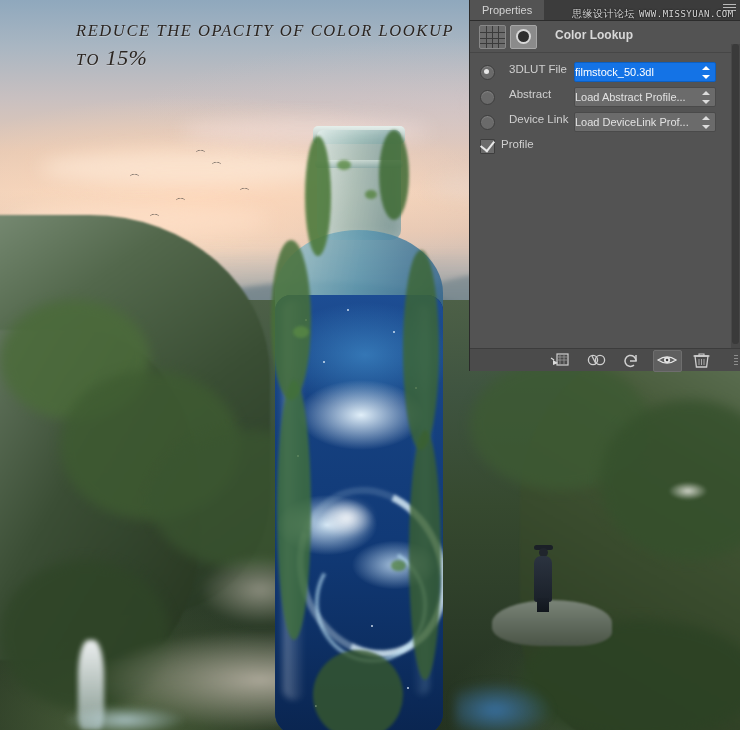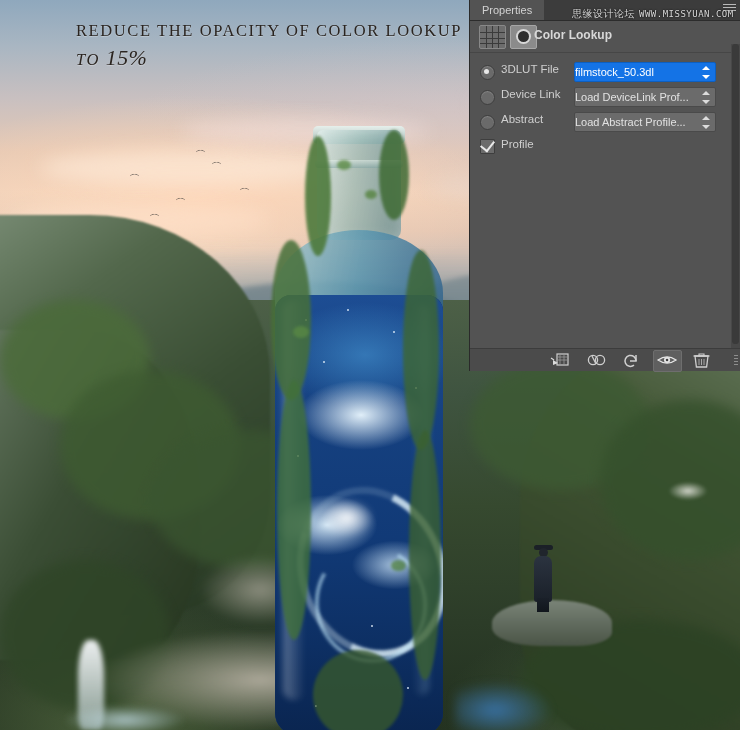--- a/index.html
+++ b/index.html
@@ -131,21 +131,21 @@
   .fig-hat{position:absolute;left:4px;top:5px;width:19px;height:5px;background:#1b2027;border-radius:3px;}
   .fig-legs{position:absolute;left:7px;top:58px;width:12px;height:14px;
     background:linear-gradient(180deg,#1a2029,#11161c);}
   .rock{position:absolute;left:492px;top:600px;width:120px;height:46px;
     background:linear-gradient(180deg,#7a8478,#4a5446);border-radius:50% 50% 30% 40%;filter:blur(1.2px);}
 
   
   .headline{position:absolute;left:76px;top:18px;width:400px;color:#2a2420;
     font-family:"Liberation Serif",serif;letter-spacing:.10em;
     text-shadow:0 1px 1px rgba(255,255,255,.35);}
-  .headline .l1{font-size:16.5px;line-height:26px;white-space:nowrap;}
+  .headline .l1{font-size:16.5px;line-height:26px;white-space:nowrap;font-style:italic;}
   .headline .l2{font-size:16.5px;line-height:28px;font-style:italic;}
   .headline .l2 .big{font-size:22px;letter-spacing:.02em;}
 
   
   .panel{position:absolute;left:469px;top:0;width:271px;height:371px;
     background:#535353;border-left:1px solid #2a2a2a;
     font-family:"Liberation Sans",sans-serif;}
   .panel-tabbar{position:relative;height:20px;background:#3c3c3c;border-bottom:1px solid #2c2c2c;}
   .panel-tab{position:absolute;left:0;top:0;height:20px;padding:0 12px;
     background:#535353;color:#d2d2d2;font-size:11px;line-height:20px;white-space:nowrap;}
@@ -156,30 +156,30 @@
   .panel-menu i:nth-child(3){top:7px;}
 
   .adj-head{position:relative;height:31px;background:#535353;border-bottom:1px solid #464646;}
   .icn-lut{position:absolute;left:9px;top:4px;width:25px;height:22px;background:#6d6d6d;
     border:1px solid #888;border-radius:2px;overflow:hidden;}
   .icn-lut .g{position:absolute;background:#3b3b3b;}
   .icn-clip{position:absolute;left:40px;top:4px;width:25px;height:22px;background:#8b8b8b;
     border:1px solid #a6a6a6;border-radius:2px;}
   .icn-clip .dot{position:absolute;left:7px;top:5px;width:11px;height:11px;border-radius:50%;
     background:#2e2e2e;box-shadow:0 0 0 2px #d8d8d8;}
-  .adj-title{position:absolute;left:64px;top:7px;color:#d8d8d8;font-size:12px;font-weight:bold;}
+  .adj-title{position:absolute;left:85px;top:7px;color:#d8d8d8;font-size:12px;font-weight:bold;}
 
   .rows{position:absolute;left:0;top:60px;width:271px;}
   .row{position:relative;height:25px;}
   .radio{position:absolute;left:10px;top:5px;width:13px;height:13px;border-radius:50%;
     background:#6a6a6a;border:1px solid #3e3e3e;
     box-shadow:inset 0 1px 1px rgba(255,255,255,.18);}
   .radio.on:after{content:"";position:absolute;left:3px;top:3px;width:5px;height:5px;
     border-radius:50%;background:#e8e8e8;}
-  .rlabel{position:absolute;left:31px;top:3px;color:#cfcfcf;font-size:11.5px;}
+  .rlabel{position:absolute;left:39px;top:3px;color:#cfcfcf;font-size:11.5px;}
   .select{position:absolute;left:104px;top:2px;width:142px;height:20px;
     background:#6b6b6b;border:1px solid #4a4a4a;border-radius:2px;color:#e2e2e2;
     font-size:11px;line-height:19px;padding-left:0;box-sizing:border-box;overflow:hidden;white-space:nowrap;}
   .select.active{background:#1473e6;border:1px solid #0d5fc0;color:#fff;}
   .spin{position:absolute;right:4px;top:3px;width:9px;height:13px;}
   .spin b{position:absolute;left:0;width:0;height:0;border-left:4px solid transparent;border-right:4px solid transparent;}
   .spin b.up{top:0;border-bottom:4px solid #dcdcdc;}
   .spin b.dn{bottom:0;border-top:4px solid #dcdcdc;}
   .select.active .spin b.up{border-bottom-color:#ffffff;}
   .select.active .spin b.dn{border-top-color:#ffffff;}
@@ -342,42 +342,42 @@
           <span>filmstock_50.3dl</span>
           <span class="spin">
               <b class="up"></b>
               <b class="dn"></b>
             </span>
         </div>
       </div>
 
       <div class="row">
         <div class="radio"></div>
+        <div class="rlabel">Abstract</div>
+        <div class="select">
+          <span>Load Abstract Profile...</span>
+          <span class="spin">
+              <b class="up"></b>
+              <b class="dn"></b>
+            </span>
+        </div>
+      </div>
+
+      <div class="row">
+        <div class="radio"></div>
         <div class="rlabel">Device Link</div>
         <div class="select">
           <span>Load DeviceLink Prof...</span>
           <span class="spin">
               <b class="up"></b>
               <b class="dn"></b>
             </span>
         </div>
       </div>
 
-      <div class="row">
-        <div class="radio"></div>
-        <div class="rlabel">Abstract</div>
-        <div class="select">
-          <span>Load Abstract Profile...</span>
-          <span class="spin">
-              <b class="up"></b>
-              <b class="dn"></b>
-            </span>
-        </div>
-      </div>
-
       <div class="chkrow">
         <div class="chk">
             <span class="tick"></span>
           </div>
         <div class="chklabel">Profile</div>
       </div>
 
     </div>
 
     <div class="panel-scroll">

